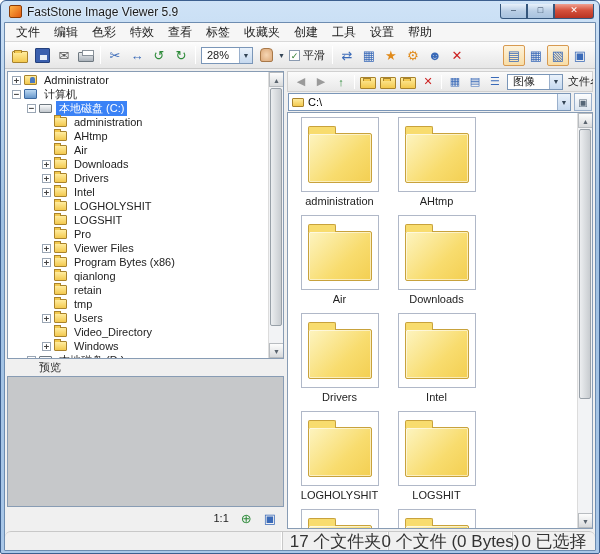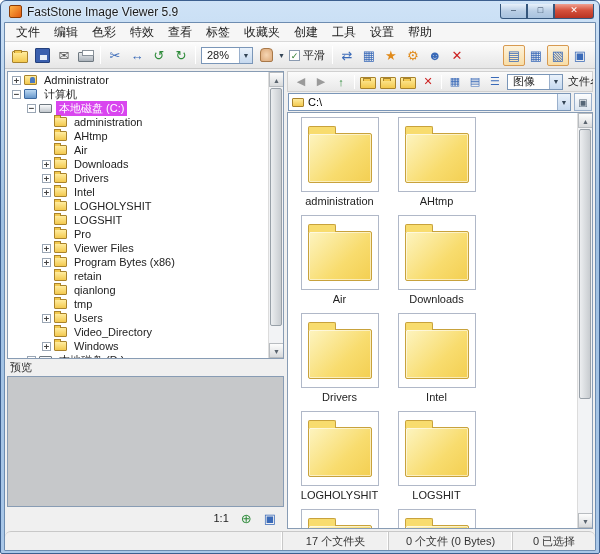--- a/index.html
+++ b/index.html
@@ -81,31 +81,31 @@
   .ti { flex:none; margin-right:4px; position:relative; }
   .ti-folder { width:13px; height:10px; background:linear-gradient(#ffec9e,#f3c94f); border:1px solid #a9832c; border-radius:1px; }
   .ti-folder::before { content:''; position:absolute; top:-3px; left:-1px; width:5px; height:2px;
                        background:#f3c94f; border:1px solid #a9832c; border-bottom:none; }
   .ti-user { width:13px; height:10px; background:linear-gradient(#ffec9e,#f3c94f); border:1px solid #a9832c; border-radius:1px; }
   .ti-user::after { content:''; position:absolute; right:1px; bottom:1px; width:5px; height:6px;
                     background:#4a7ac0; border-radius:2px 2px 0 0; }
   .ti-computer { width:13px; height:10px; background:linear-gradient(#bcd8f2,#6898cc); border:1px solid #3c68a0; border-radius:1px; }
   .ti-drive { width:13px; height:9px; background:linear-gradient(#fafbfc,#c2c8ce); border:1px solid #6e7880; border-radius:1px; }
   .tlabel { padding:0 3px; }
-  .tree-row.selected .tlabel { background:#d946ef; color:#fff; }
+  .tree-row.selected .tlabel { background:#3b82f6; color:#fff; }
 
   
   .vscroll { position:absolute; top:0; right:0; bottom:0; width:15px; background:#f2f3f5; border-left:1px solid #dcdcdc; }
   .sb-btn { position:absolute; left:0; width:15px; height:15px; font-size:7px; color:#5a646e; text-align:center;
             line-height:15px; background:linear-gradient(#fdfdfd,#d8dadc); border:1px solid #b8bcc0; }
   .sb-up { top:0; } .sb-down { bottom:0; }
   .sb-thumb { position:absolute; left:1px; width:12px; background:linear-gradient(90deg,#eceef0,#c8ccd0);
               border:1px solid #98a0a8; border-radius:2px; }
 
-  .preview-label { height:17px; font-size:11px; color:#333; display:flex; align-items:center; padding-left:3px; }
+  .preview-label { height:17px; font-size:11px; color:#333; display:flex; align-items:center; padding-left:3px;margin-left:29px; }
   .preview-box { flex:1; border:1px solid #889cb4; background:#c6c8ca; }
   .left-bottom { height:22px; display:flex; align-items:center; justify-content:flex-end; gap:12px; padding-right:8px;
                  font-size:11px; color:#222; }
   .lb-icon { font-size:13px; }
 
   .right-panel { flex:1; display:flex; flex-direction:column; margin-left:3px; overflow:hidden; }
   .browser-toolbar { height:21px; background:linear-gradient(#fbfbfb,#e8e8e8); border:1px solid #d0d0d0;
                      display:flex; align-items:center; padding:0 3px; font-size:11px; }
   .sort-wrap { display:flex; align-items:center; font-size:11px; color:#222; padding:0 3px; white-space:nowrap; }
   .addr-bar { height:20px; display:flex; align-items:center; padding:1px 1px; gap:3px; }
@@ -124,21 +124,21 @@
   .big-folder { width:64px; height:50px; background:linear-gradient(135deg,#fdf4c0,#f8dc6e 60%,#f3cf52);
                 border:1px solid #c8a23c; border-radius:2px; position:relative; margin-top:7px;
                 box-shadow:inset 0 0 0 1px rgba(255,255,255,.55); }
   .big-folder::before { content:''; position:absolute; top:-8px; left:-1px; width:26px; height:7px;
                         background:#f8dc6e; border:1px solid #c8a23c; border-bottom:none; border-radius:2px 2px 0 0; }
   .thumb-caption { margin-top:3px; font-size:11px; color:#222; max-width:96px; white-space:nowrap;
                    overflow:hidden; text-overflow:ellipsis; }
 
   
   .statusbar { height:19px; background:#f0f0f0; border-top:1px solid #c8c8c8; display:flex; align-items:stretch;
-               font-size:11px; color:#333;border-radius:6px; }
+               font-size:17px; color:#333;border-radius:6px; }
   .ss { display:flex; align-items:center; justify-content:center; border-right:1px solid #c8c8c8;
         box-shadow:inset -1px 0 0 #fff; white-space:nowrap; }
   .ss1 { width:278px; } .ss2 { width:106px; } .ss3 { width:124px; } .ss4 { flex:1; border-right:none; box-shadow:none; }
 </style>
 </head>
 <body>
 
 <div class="window">
 
   <div class="titlebar">
@@ -281,26 +281,26 @@
                 <span class="tlabel">Viewer Files</span>
               </div>
               <div class="tree-row" style="padding-left: 34px;">
                 <span class="exp">+</span>
                 <span class="ti ti-folder"></span>
                 <span class="tlabel">Program Bytes (x86)</span>
               </div>
               <div class="tree-row" style="padding-left: 34px;">
                 <span class="exp hidden"></span>
                 <span class="ti ti-folder"></span>
+                <span class="tlabel">qianlong</span>
+              </div>
+              <div class="tree-row" style="padding-left: 34px;">
+                <span class="exp hidden"></span>
+                <span class="ti ti-folder"></span>
                 <span class="tlabel">retain</span>
-              </div>
-              <div class="tree-row" style="padding-left: 34px;">
-                <span class="exp hidden"></span>
-                <span class="ti ti-folder"></span>
-                <span class="tlabel">qianlong</span>
               </div>
               <div class="tree-row" style="padding-left: 34px;">
                 <span class="exp hidden"></span>
                 <span class="ti ti-folder"></span>
                 <span class="tlabel">tmp</span>
               </div>
               <div class="tree-row" style="padding-left: 34px;">
                 <span class="exp">+</span>
                 <span class="ti ti-folder"></span>
                 <span class="tlabel">Users</span>

